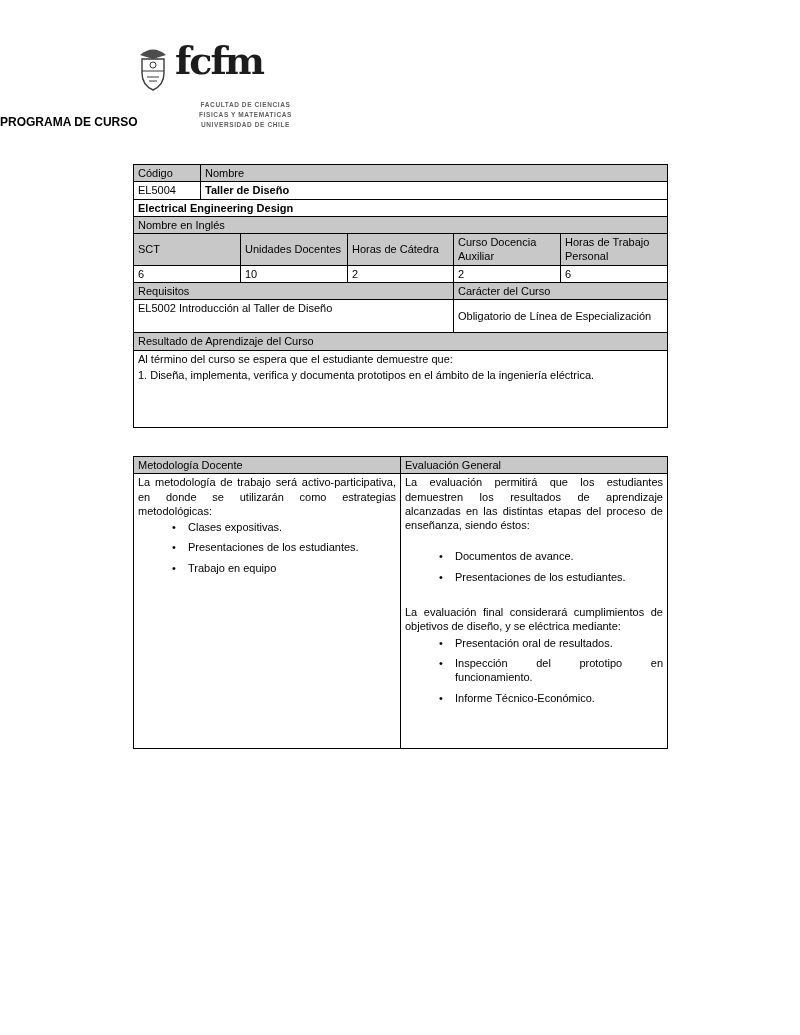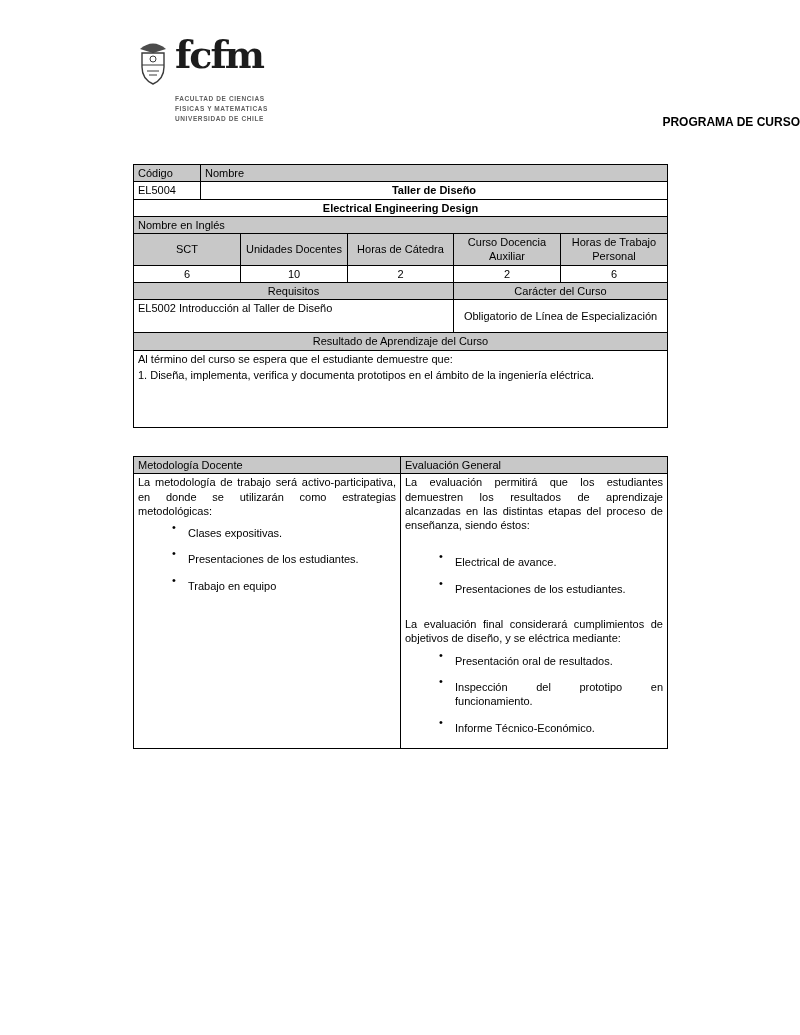--- a/index.html
+++ b/index.html
@@ -8,21 +8,21 @@
     position: relative;
     width: 800px;
     height: 1035px;
     background: #ffffff;
     font-family: "Liberation Sans", sans-serif;
     color: #000000;
     overflow: hidden;
   }
 
   
-  .logo-block { position: absolute; left: 136px; top: 36px; width: 180px; }
+  .logo-block { position: absolute; left: 136px; top: 42px; width: 180px; text-align: center; }
   .logo-top { display: flex; align-items: flex-start; }
   .crest { flex: 0 0 34px; margin-top: 2px; }
   .fcfm-word {
     font-family: "DejaVu Serif", serif;
     font-weight: bold;
     font-size: 38px;
     line-height: 1;
     letter-spacing: -2px;
     color: #1c1c1c;
     margin-left: 5px;
@@ -36,54 +36,54 @@
     color: #5f5f5f;
     line-height: 1.5;
     white-space: nowrap;
   }
 
   
   .doc-title {
     position: absolute;
     left: 0; top: 115px;
     width: 800px;
-    text-align: right;
+    text-align: left;
     font-size: 12px;
     font-weight: bold;
   }
 
   
   table.doc {
     position: absolute;
     border-collapse: collapse;
     table-layout: fixed;
     font-size: 11px;
     line-height: 1.3;
   }
   table.doc td {
     border: 1px solid #000000;
     padding: 1px 4px;
     vertical-align: middle;
     overflow: hidden;
   }
   .gray { background: #c8c8c8; }
   .bold { font-weight: bold; }
-  .center { text-align: center; }
+  .center { }
   .vtop { vertical-align: top !important; }
   .just { text-align: justify; }
 
   .t1 { left: 133px; top: 164px; width: 534px; }
   .t2 { left: 133px; top: 456px; width: 534px; }
 
   .para { margin: 0 0 2px 0; }
   .spacer { height: 15px; }
 
   .b-row { display: flex; align-items: flex-start; padding-left: 34px; margin-bottom: 6px; }
   .b-dot { flex: 0 0 16px; }
-  .b-txt { flex: 1; text-align: justify; margin-top: 6px; }
+  .b-txt { flex: 1; text-align: justify; }
 </style>
 </head>
 <body>
 
 <div class="page">
 
   <div class="logo-block">
     <div class="logo-top">
       <svg class="crest" width="34" height="50" viewBox="0 0 34 50">
         <path d="M4 11 Q17 0 30 11 L17 15 Z" fill="#4c4c4c"></path>
@@ -189,21 +189,21 @@
               <span class="b-txt">Trabajo en equipo</span>
             </div>
           </div>
         </td>
         <td class="vtop">
           <div class="para just">La evaluación  permitirá que los estudiantes demuestren los resultados de aprendizaje alcanzadas en las distintas etapas del proceso de enseñanza, siendo éstos:</div>
           <div class="spacer"></div>
           <div class="bullets">
             <div class="b-row">
               <span class="b-dot">•</span>
-              <span class="b-txt">Electrical de avance.</span>
+              <span class="b-txt">Documentos de avance.</span>
             </div>
             <div class="b-row">
               <span class="b-dot">•</span>
               <span class="b-txt">Presentaciones de los estudiantes.</span>
             </div>
           </div>
           <div class="spacer"></div>
           <div class="para just">La evaluación final considerará cumplimientos de objetivos de diseño, y se eléctrica mediante:</div>
           <div class="bullets">
             <div class="b-row">

